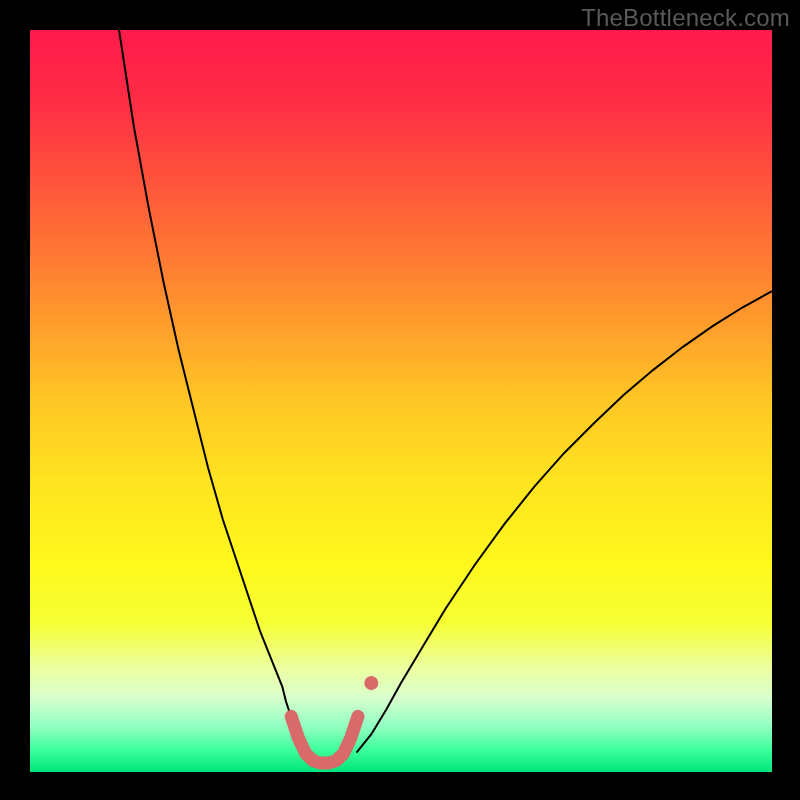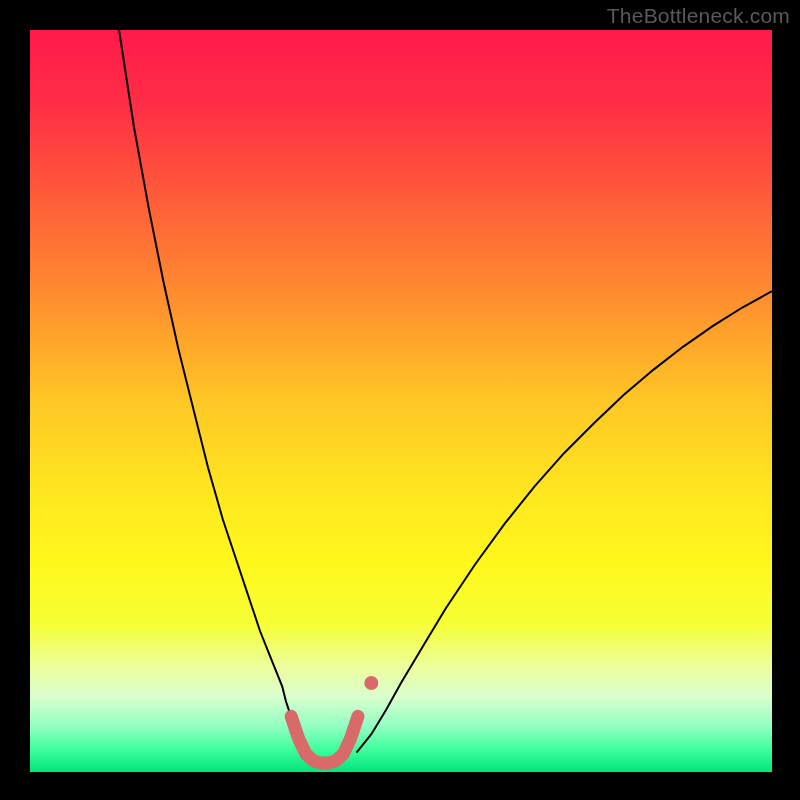--- a/index.html
+++ b/index.html
@@ -8,21 +8,21 @@
     width: 800px;
     height: 800px;
     background: #000;
     position: relative;
   }
   .attribution {
     position: absolute;
     top: 4px;
     right: 10px;
     font-family: Arial, Helvetica, sans-serif;
-    font-size: 21px;
+    font-size: 24px;
     color: #5a5a5a;
     font-weight: 500;
     letter-spacing: 0.2px;
   }
   .plot-area {
     position: absolute;
     left: 30px;
     top: 30px;
     width: 742px;
     height: 742px;

